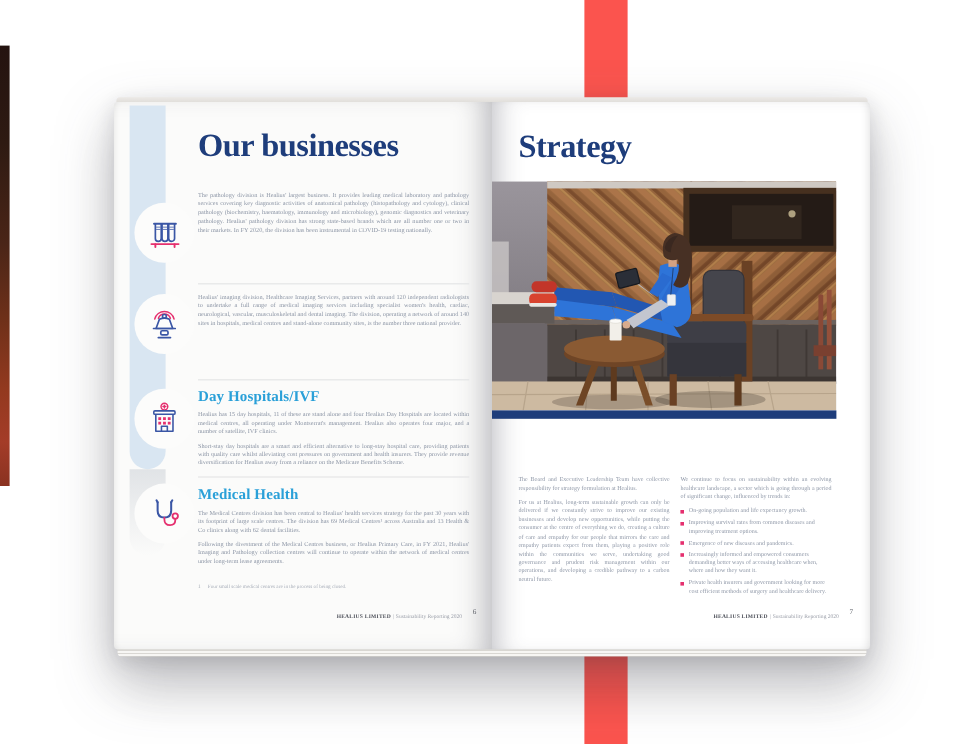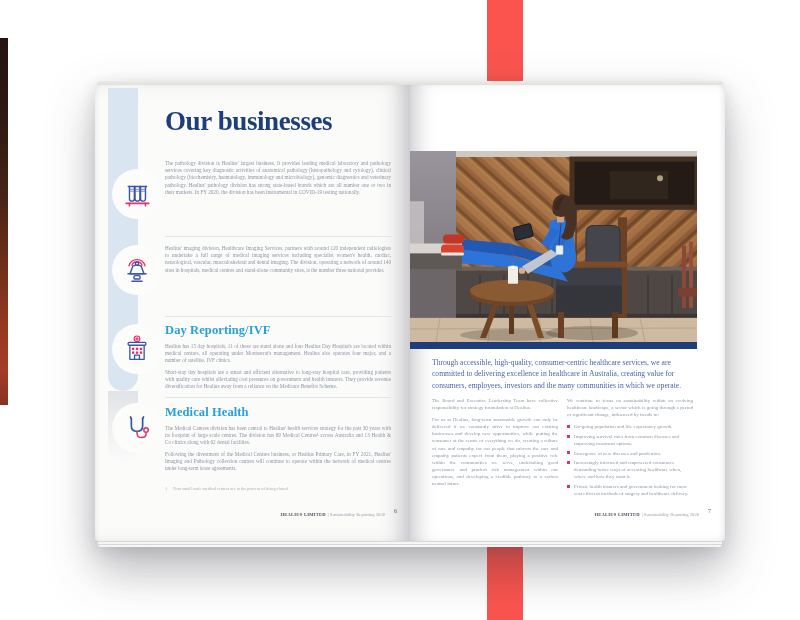--- a/index.html
+++ b/index.html
@@ -163,21 +163,21 @@
 
         <div class="section s1">
           <p class="sec-p">The pathology division is Healius' largest business. It provides leading medical laboratory and pathology services covering key diagnostic activities of anatomical pathology (histopathology and cytology), clinical pathology (biochemistry, haematology, immunology and microbiology), genomic diagnostics and veterinary pathology. Healius' pathology division has strong state-based brands which are all number one or two in their markets. In FY 2020, the division has been instrumental in COVID-19 testing nationally.</p>
         </div>
 
         <div class="section s2">
           <p class="sec-p">Healius' imaging division, Healthcare Imaging Services, partners with around 120 independent radiologists to undertake a full range of medical imaging services including specialist women's health, cardiac, neurological, vascular, musculoskeletal and dental imaging. The division, operating a network of around 140 sites in hospitals, medical centres and stand-alone community sites, is the number three national provider.</p>
         </div>
 
         <div class="section s3">
-          <div class="sec-h">Day Reporting/IVF</div>
+          <div class="sec-h">Day Hospitals/IVF</div>
           <p class="sec-p">Healius has 15 day hospitals, 11 of these are stand alone and four Healius Day Hospitals are located within medical centres, all operating under Montserrat's management. Healius also operates four major, and a number of satellite, IVF clinics.</p>
           <p class="sec-p">Short-stay day hospitals are a smart and efficient alternative to long-stay hospital care, providing patients with quality care whilst alleviating cost pressures on government and health insurers. They provide revenue diversification for Healius away from a reliance on the Medicare Benefits Scheme.</p>
         </div>
 
         <div class="section s4">
           <div class="sec-h">Medical Health</div>
           <p class="sec-p">The Medical Centres division has been central to Healius' health services strategy for the past 30 years with its footprint of large scale centres. The division has 69 Medical Centres¹ across Australia and 13 Health &amp; Co clinics along with 62 dental facilities.</p>
           <p class="sec-p">Following the divestment of the Medical Centres business, or Healius Primary Care, in FY 2021, Healius' Imaging and Pathology collection centres will continue to operate within the network of medical centres under long-term lease agreements.</p>
         </div>
       </div>
@@ -190,20 +190,21 @@
         <span class="fn-num">1</span><span>Four small scale medical centres are in the process of being closed.</span>
       </div>
 
       <div class="page-footer pf-left">
         <span class="pf-text"><span class="pf-brand">HEALIUS LIMITED</span><span class="pf-doc">| Sustainability Reporting 2020</span></span>
         <span class="pf-num">6</span>
       </div>
     </div>
 
     <div class="page right">
+      <h1 class="rp-title">Strategy</h1>
 
       <div class="photo">
         <svg viewBox="0 0 287 190" preserveAspectRatio="none">
           <defs>
             <pattern id="hb1" width="16" height="16" patternUnits="userSpaceOnUse" patternTransform="rotate(42)">
               <rect width="16" height="16" fill="#96653d"></rect>
               <rect width="16" height="5" fill="#ab7449"></rect>
               <rect y="9" width="16" height="3" fill="#7b4d2d"></rect>
               <rect y="13.6" width="16" height="2" fill="#b5854f"></rect>
             </pattern>
@@ -303,21 +304,20 @@
 
           <rect x="147" y="63" width="7" height="8" fill="#d3a182"></rect>
           <circle cx="151" cy="58" r="7.5" fill="#dcb092"></circle>
           <path d="M143 62 Q140 46 152 43 Q164 44 166 56 Q168 72 163 85 Q157 91 151 86 Q158 74 155 65 Q147 67 143 62 Z" fill="#473024"></path>
           <path d="M144 55 Q146 46 155 45 Q149 52 149 59 Q145 59 144 55 Z" fill="#3a2820"></path>
         </svg>
       </div>
 
       <div class="navy-bar"></div>
 
-      <p class="intro">Through accessible, high-quality, consumer-centric healthcare services, we are committed to delivering excellence in healthcare in Australia, creating value for consumers, employees, investors and the many communities in which we operate.</p>
 
       <div class="cols">
         <div class="col">
           <p>The Board and Executive Leadership Team have collective responsibility for strategy formulation at Healius.</p>
           <p>For us at Healius, long-term sustainable growth can only be delivered if we constantly strive to improve our existing businesses and develop new opportunities, while putting the consumer at the centre of everything we do, creating a culture of care and empathy for our people that mirrors the care and empathy patients expect from them, playing a positive role within the communities we serve, undertaking good governance and prudent risk management within our operations, and developing a credible pathway to a carbon neutral future.</p>
         </div>
         <div class="col">
           <p>We continue to focus on sustainability within an evolving healthcare landscape, a sector which is going through a period of significant change, influenced by trends in:</p>
           <ul class="bullets">
             <li>On-going population and life expectancy growth.</li>

